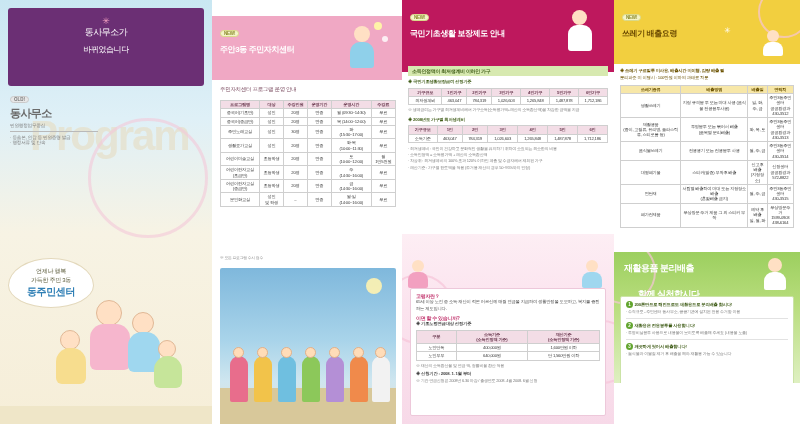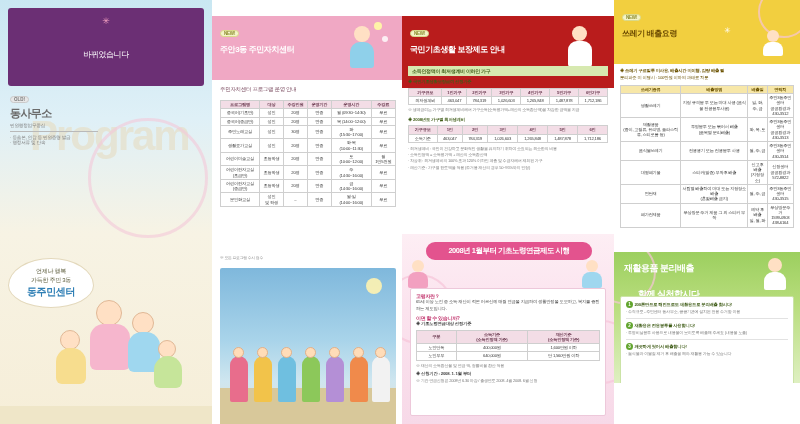--- a/index.html
+++ b/index.html
@@ -58,21 +58,21 @@
     position:absolute; left:8px; top:8px; width:196px; height:78px;
     background:#6b2f74;
     border-radius:3px;
     color:#fff;
     padding:8px 10px;
     text-align:center;
   }
   .hero .star { color:#f2a0c0; font-size:9px; }
   .hero .l1 { font-size:9px; letter-spacing:-0.5px; }
   .hero .l2 { font-size:15px; font-weight:bold; margin-top:4px; letter-spacing:-0.8px; }
-  .hero .l3 { font-size:8px; margin-top:23px; letter-spacing:-0.4px; }
+  .hero .l3 { font-size:8px; margin-top:5px; letter-spacing:-0.4px; }
 
   .oldbox {
     position:absolute; left:10px; top:96px; width:96px;
   }
   .oldbox .t1 { font-size:11px; font-weight:bold; color:#6b6b6b; letter-spacing:-0.6px; margin-top:3px; }
   .oldbox .t2 { font-size:4.6px; color:#7a7a7a; margin-top:2px; letter-spacing:-0.2px; }
   .oldbox .line { height:1px; background:#b9b9b9; margin:3px 0; width:88px; }
   .oldbox .t3 { font-size:4.6px; color:#7a7a7a; letter-spacing:-0.2px; }
 
   .newbox { position:absolute; left:10px; top:180px; width:100px; }
@@ -122,21 +122,21 @@
     overflow:hidden;
   }
   .cg-photo .sun { position:absolute; right:14px; top:10px; width:16px; height:16px; background:#fff3b0; border-radius:50%; opacity:.9; }
   .cg-photo .ground { position:absolute; left:0; bottom:0; width:100%; height:42px; background:#d8c89a; }
   .cg-photo .crowd { position:absolute; left:0; bottom:28px; width:100%; height:56px; }
   .cg-photo .person { position:absolute; bottom:0; width:18px; height:46px; border-radius:9px 9px 2px 2px; }
   .cg-photo .phead { position:absolute; width:11px; height:11px; border-radius:50%; background:#ffdcb8; border:1px solid #e0b08a; }
 
   
   .col3 { position:absolute; left:402px; top:0; width:212px; height:424px; background:#ffffff; }
-  .c3-head { position:absolute; left:0; top:16px; width:212px; height:72px; background:#b91c1c; overflow:hidden; }
+  .c3-head { position:absolute; left:0; top:0; width:212px; height:72px; background:#be185d; overflow:hidden; }
   .c3-head .nb { position:absolute; left:8px; top:14px; }
   .c3-head .ttl { position:absolute; left:8px; top:28px; }
   .sec-bar {
     background:#d7e9b0; color:#3f5c17; font-size:5px; font-weight:bold;
     padding:2px 4px; letter-spacing:-0.3px;
   }
   .body-txt { font-size:4.3px; color:#444; line-height:1.6; letter-spacing:-0.2px; }
   .note-txt { font-size:4px; color:#7a7a7a; line-height:1.55; letter-spacing:-0.2px; }
 
   .c3-lower {
@@ -188,20 +188,21 @@
 <body>
 
 <div class="page">
 
   <div class="left">
     <div class="ghost-program">Program</div>
     <div class="ribbon-big"></div>
 
     <div class="hero">
       <div class="star">✳</div>
+      <div class="l1">동사무소가</div>
       <div class="l3">바뀌었습니다</div>
     </div>
 
     <div class="oldbox">
       <span class="badge-old">OLD!</span>
       <div class="t1">동사무소</div>
       <div class="t2">민원행정업무중심</div>
       <div class="line"></div>
       <div class="t3">· 등초본, 인감 등 민원증명 발급</div>
       <div class="t3">· 행정서류 및 단속</div>
@@ -421,21 +422,20 @@
 
       <div class="note-txt" style="margin-top:3px;">· 최저생계비 : 국민이 건강하고 문화적인 생활을 유지하기 위하여 소요되는 최소한의 비용</div>
       <div class="note-txt">· 소득인정액 = 소득평가액 + 재산의 소득환산액</div>
       <div class="note-txt">· 차상위 : 최저생계비의 100% 초과 120% 이하인 계층 및 수급자에서 제외된 가구</div>
       <div class="note-txt">· 재산기준 : 가구별 한도액을 적용 (주거용 재산의 경우 50~95%까지 인정)</div>
     </div>
 
     <div class="c3-lower">
       <div class="ring" style="left:-18px; top:40px; width:70px; height:70px;"></div>
       <div class="ring" style="right:-20px; top:86px; width:64px; height:64px;"></div>
-      <div class="pink-ttl">2008년 1월부터 기초노령연금제도 시행</div>
 
       <div style="position:absolute; left:6px; top:26px; width:32px; height:28px;">
         <div style="position:absolute; left:4px; top:0; width:12px; height:12px; border-radius:50%; background:#ffe0c4;"></div>
         <div style="position:absolute; left:0; top:12px; width:20px; height:16px; border-radius:8px 8px 2px 2px; background:#f2a0c0;"></div>
       </div>
       <div style="position:absolute; right:6px; top:26px; width:32px; height:28px;">
         <div style="position:absolute; left:10px; top:0; width:12px; height:12px; border-radius:50%; background:#ffe0c4;"></div>
         <div style="position:absolute; left:6px; top:12px; width:20px; height:16px; border-radius:8px 8px 2px 2px; background:#9fd7ef;"></div>
       </div>
 

